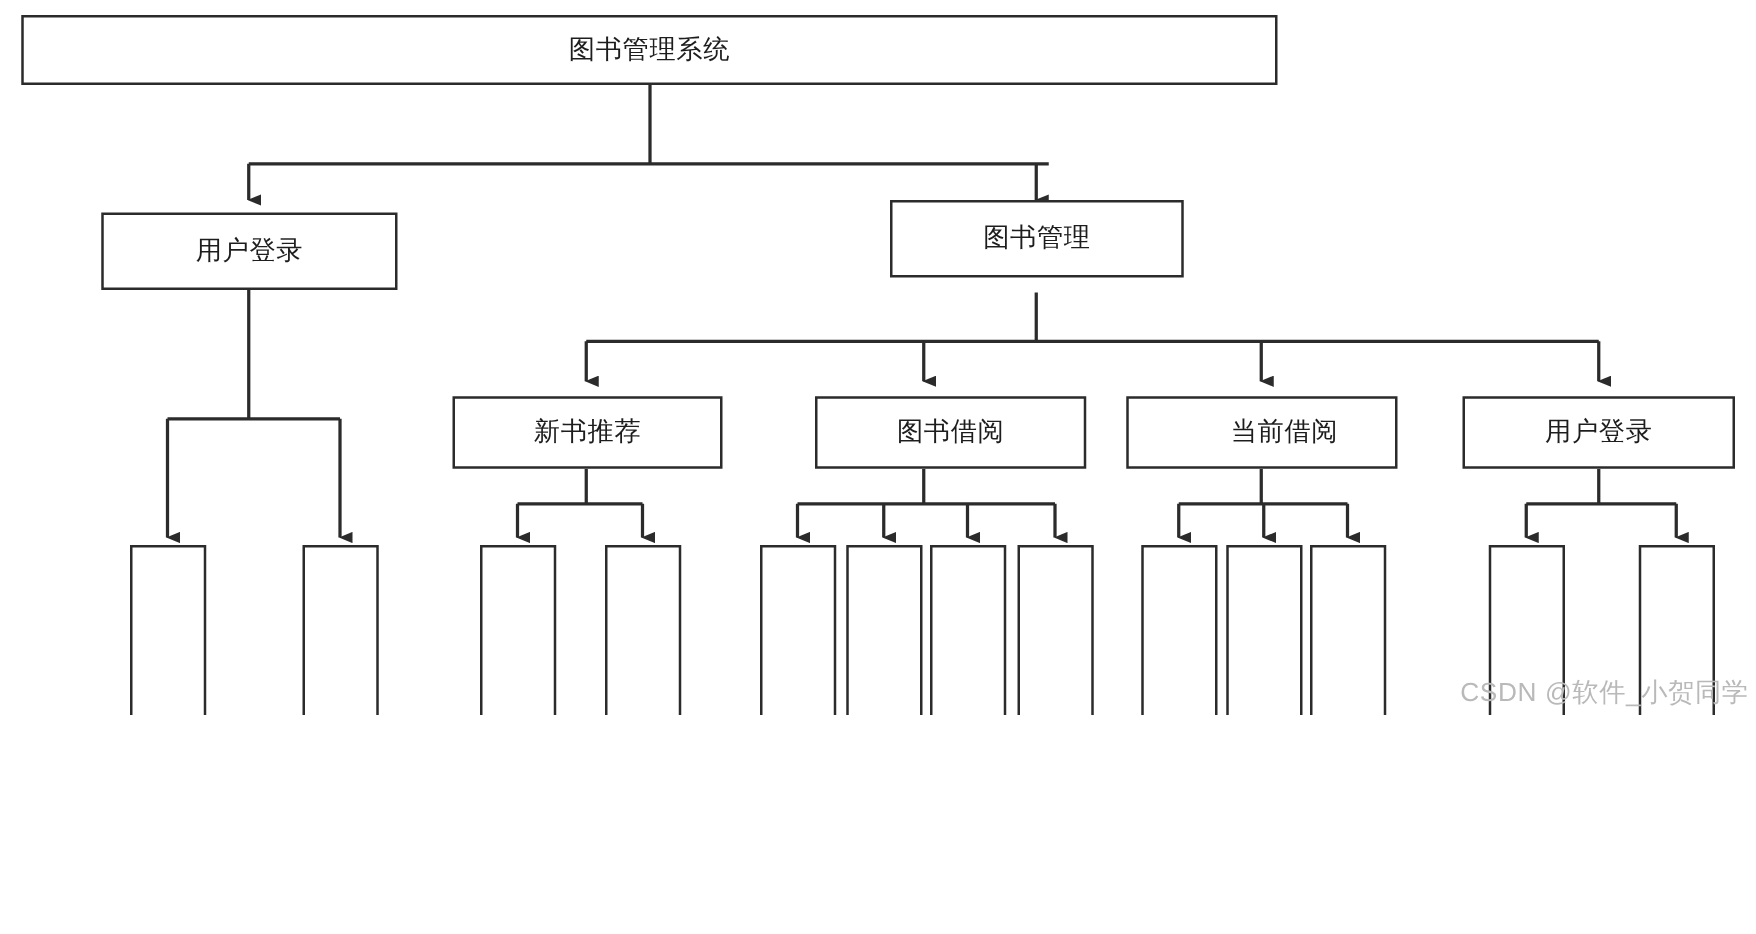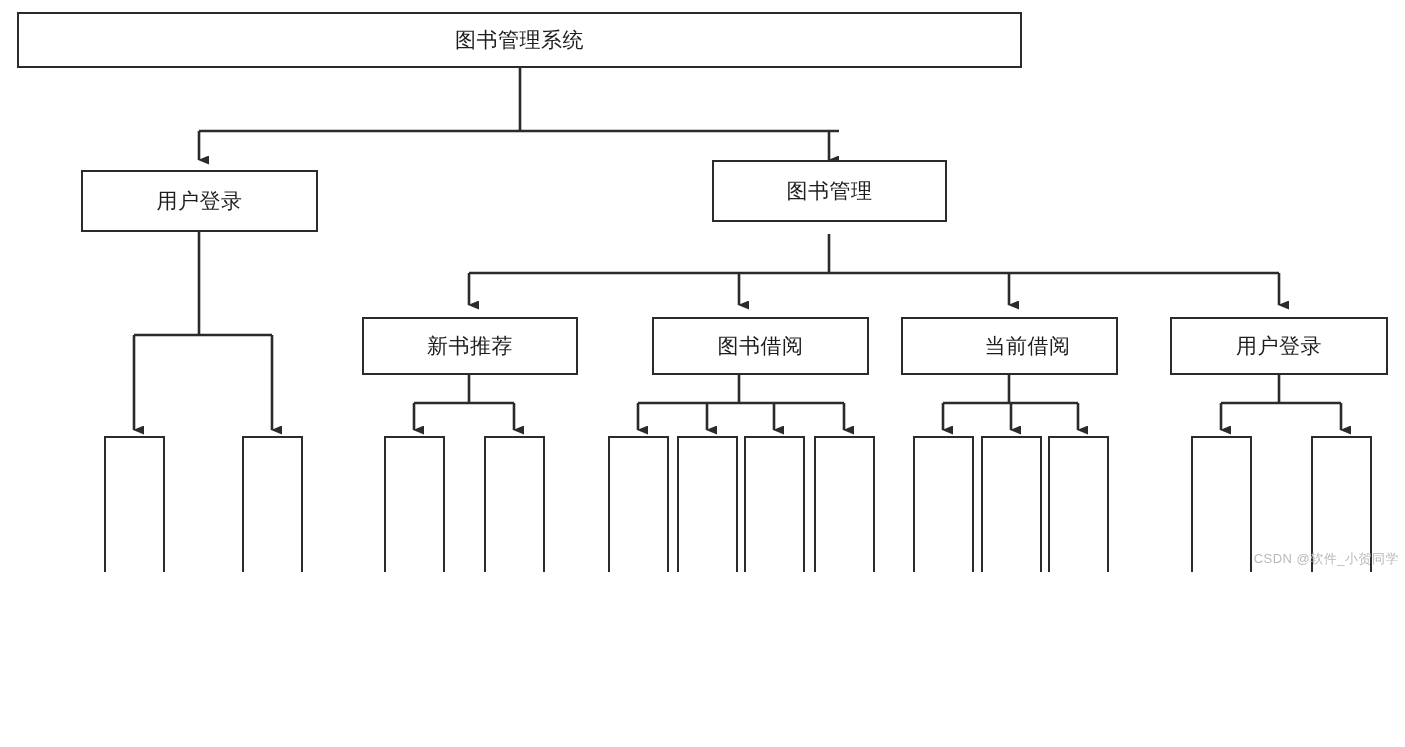--- a/index.html
+++ b/index.html
@@ -53,21 +53,21 @@
     line-height: 1.22;
     letter-spacing: 1px;
     white-space: normal;
     max-height: 280px;
     text-align: center;
   }
   .watermark {
     position: absolute;
     right: 6px;
     bottom: 4px;
-    font-size: 13px;
+    font-size: 21px;
     color: #b9b9b9;
     letter-spacing: 0.5px;
     z-index: 3;
     white-space: nowrap;
   }
 </style>
 </head>
 <body>
 
 <div id="canvas">

